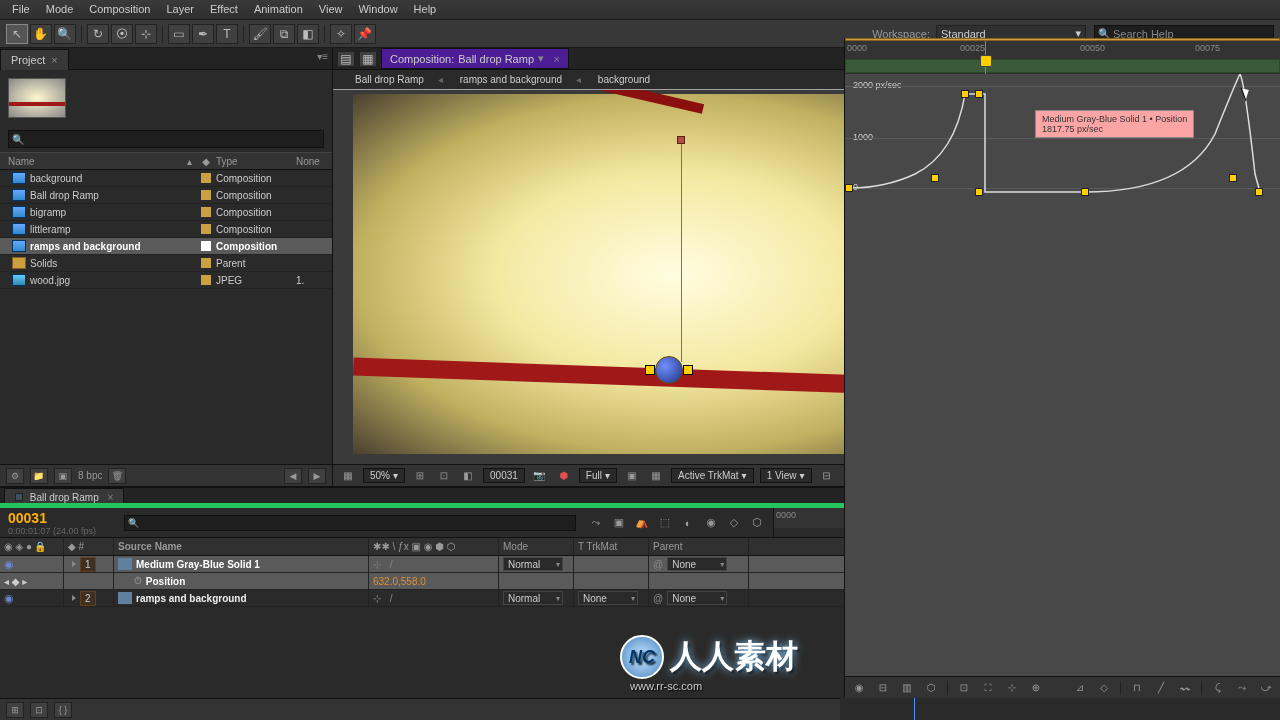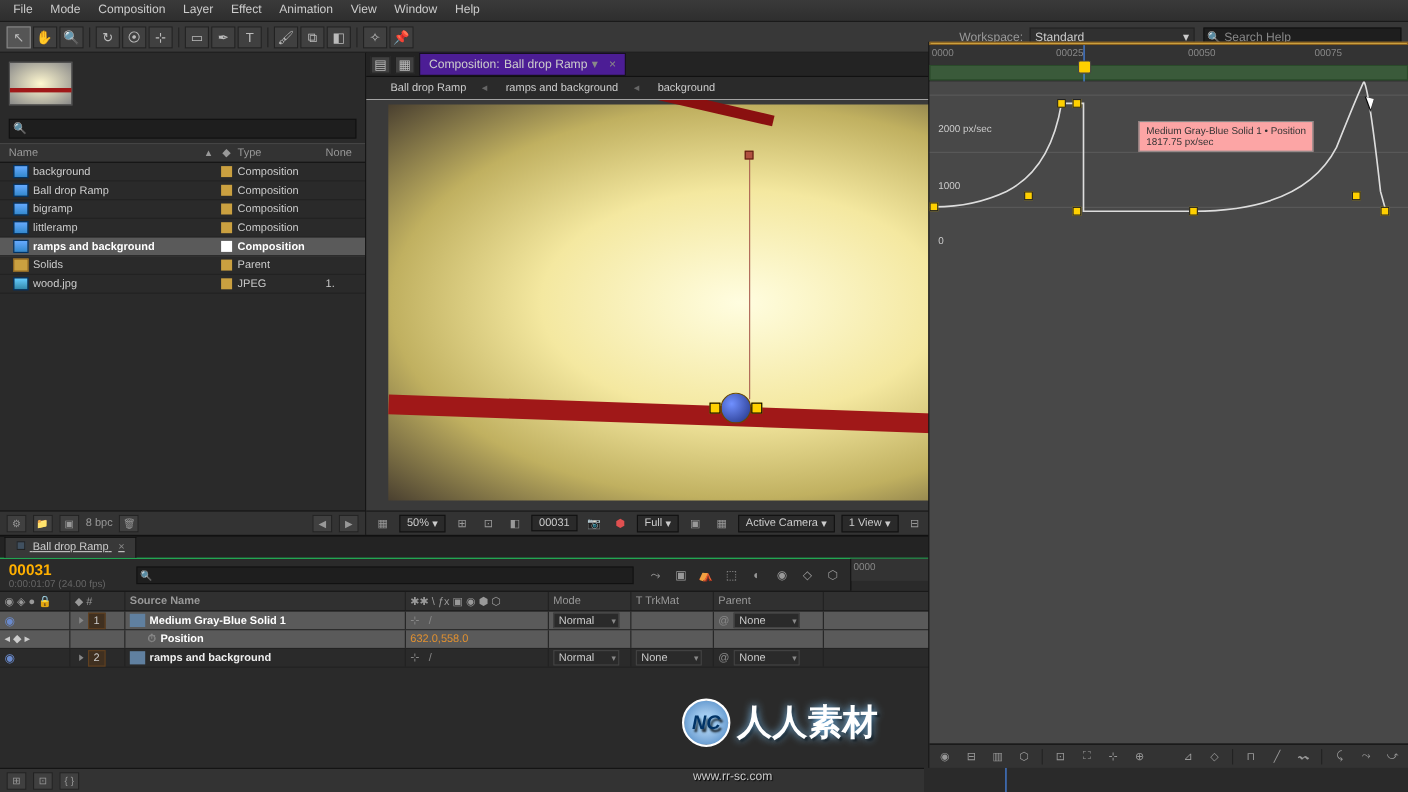--- a/index.html
+++ b/index.html
@@ -77,21 +77,21 @@
 .ball-handles::after { right:-4px; top:15px; }
 .path-top { position:absolute; left:328px; top:48px; width:1px; height:220px; background:#aa6050; }
 .anchor-top { position:absolute; left:324px; top:42px; width:8px; height:8px; background:#b05040; border:1px solid #602010; }
 
 .viewer-footer { height: 22px; background: #333; border-top: 1px solid #111; display: flex; align-items: center; padding: 0 6px; gap: 6px; font-size: 10px; color: #ccc; }
 .vf-item { background:#2a2a2a; border:1px solid #111; padding:1px 6px; display:flex; align-items:center; gap:3px; }
 .vf-btn { width:18px; height:16px; display:flex; align-items:center; justify-content:center; cursor:pointer; color:#999; }
 
 
 .timeline { height: 234px; background: #2a2a2a; border-top: 2px solid #111; display: flex; flex-direction: column; }
-.tl-tabs { height: 20px; display:flex; background:#232323; border-bottom:1px solid #22c55e; position:relative;text-decoration:underline; }
+.tl-tabs { height: 20px; display:flex; background:#232323; border-bottom:5px solid #22c55e; position:relative; }
 .tl-tab { padding:3px 10px; background:#383838; border:1px solid #111; border-bottom:none; font-size:10px; margin-left:4px; }
 
 .tl-head { height: 30px; display: flex; border-bottom:1px solid #111; }
 .tl-time { width: 120px; padding: 2px 8px; }
 .tl-time .cur { color: #ffb000; font-size: 14px; font-weight: bold; }
 .tl-time .info { color: #666; font-size: 9px; }
 .tl-search { flex:0 0 460px; display:flex; align-items:center; padding:0 4px; gap:4px; }
 .tl-search-box { flex:1; background:#1e1e1e; border:1px solid #111; height:16px; padding-left:18px; position:relative; display:flex; align-items:center; color:#888; }
 .tl-search-box::before { content:"🔍"; position:absolute; left:3px; font-size:9px; }
 .tl-icons { display:flex; align-items:center; gap:3px; padding:0 6px; }
@@ -125,34 +125,34 @@
 .mini-select::after { content:"▾"; position:absolute; right:2px; font-size:8px; color:#888; }
 .chev { display:inline-block; width:0; height:0; border-left:4px solid #888; border-top:3px solid transparent; border-bottom:3px solid transparent; margin:0 4px; }
 .pos-val { color:#e09030; }
 .eye { color:#6a8acc; font-size:11px; }
 
 
 .graph-area { position:absolute; right:0; top:38px; bottom:22px; width:436px; background:#2d2d2d; border-left:1px solid #111; }
 .graph-ruler { height:18px; background:#333; font-size:9px; color:#888; position:relative; }
 .graph-ruler span { position:absolute; top:2px; }
 .graph-body { position:absolute; top:18px; bottom:22px; left:0; right:0; background:#484848; overflow:hidden; }
-.graph-label { position:absolute; left:8px; font-size:9px; color:#ccc;margin-top:32px; }
+.graph-label { position:absolute; left:8px; font-size:9px; color:#ccc; }
 .graph-line { position:absolute; left:0; right:0; height:1px; background:#5a5a5a; }
 .curve-path { position:absolute; inset:0; }
 .key-pt { position:absolute; width:8px; height:8px; background:#ffd000; border:1px solid #222; }
 .tooltip { position:absolute; background:#fca5a5; border:1px solid #888; padding:3px 6px; font-size:9px; color:#333; white-space:nowrap; }
 .graph-footer { position:absolute; bottom:0; left:0; right:0; height:22px; background:#333; border-top:1px solid #111; display:flex; align-items:center; padding:0 4px; gap:4px; }
 .gf-btn { width:20px; height:16px; display:flex; align-items:center; justify-content:center; color:#999; cursor:pointer; font-size:10px; }
 .gf-sep { width:1px; height:14px; background:#222; margin:0 2px; }
 
 .tl-footer-left { position:absolute; bottom:0; left:0; width:840px; height:22px; background:#333; border-top:1px solid #111; display:flex; align-items:center; padding:0 6px; gap:6px; font-size:10px; color:#999; }
 
 .watermark { position:absolute; left:620px; top:635px; font-size:32px; font-weight:bold; color:#fff; text-shadow:0 0 8px #88ccff, 2px 2px 2px #000; z-index:100; display:flex; align-items:center; gap:6px; }
 .watermark .logo { width:44px; height:44px; border-radius:50%; background:radial-gradient(circle,#d0e8ff,#4080c0); border:2px solid #fff; display:flex; align-items:center; justify-content:center; font-size:18px; color:#036; font-style:italic; font-weight:bold; }
-.watermark-url { position:absolute; left:630px; top:700px; font-size:11px; color:#ccc; text-shadow:1px 1px 1px #000; z-index:100; }
+.watermark-url { position:absolute; left:630px; top:680px; font-size:11px; color:#ccc; text-shadow:1px 1px 1px #000; z-index:100; }
 
 .cursor-arrow { position:absolute; width:0; height:0; border-left:7px solid #000; border-top:5px solid transparent; border-bottom:10px solid transparent; z-index:200; transform:rotate(-20deg); }
 .cursor-arrow::after { content:""; position:absolute; left:-6px; top:-4px; border-left:6px solid #fff; border-top:4px solid transparent; border-bottom:8px solid transparent; }
 
 svg { overflow:visible; }
 </style>
 </head>
 <body>
 
 <div class="menubar">
@@ -193,20 +193,24 @@
       <span>▾</span>
     </div>
   <div class="search-box">
       <span>Search Help</span>
     </div>
 </div>
 
 <div class="main">
 
   <div class="left-panel">
+    <div class="panel-tabs">
+      <div class="panel-tab"><span>Project</span><span class="x">×</span></div>
+      <div class="panel-menu">▾≡</div>
+    </div>
     <div class="proj-info">
       <div class="proj-thumb"></div>
     </div>
     <div class="proj-search" title=""></div>
     <div class="proj-table">
       <div class="proj-header">
         <div class="col-name">
             <span>Name</span> 
             <span style="margin-left:auto;margin-right:4px">▴</span>
           </div>
@@ -317,21 +321,21 @@
       <div class="vf-item"><span>50%</span> ▾</div>
       <div class="vf-btn">⊞</div>
       <div class="vf-btn">⊡</div>
       <div class="vf-btn">◧</div>
       <div class="vf-item">00031</div>
       <div class="vf-btn">📷</div>
       <div class="vf-btn" style="color:#e05050">⬢</div>
       <div class="vf-item"><span>Full</span> ▾</div>
       <div class="vf-btn">▣</div>
       <div class="vf-btn">▦</div>
-      <div class="vf-item"><span>Active Camera</span> ▾</div>
+      <div class="vf-item"><span>Active TrkMat</span> ▾</div>
       <div class="vf-item"><span>1 View</span> ▾</div>
       <div class="vf-btn">⊟</div>
       <div class="vf-btn">⚡</div>
       <div class="vf-btn">⧗</div>
       <div class="vf-btn">⊹</div>
       <div class="vf-btn" style="color:#ffa030">☀</div>
       <span style="color:#ffa030">+0.0</span>
     </div>
   </div>
 </div>

